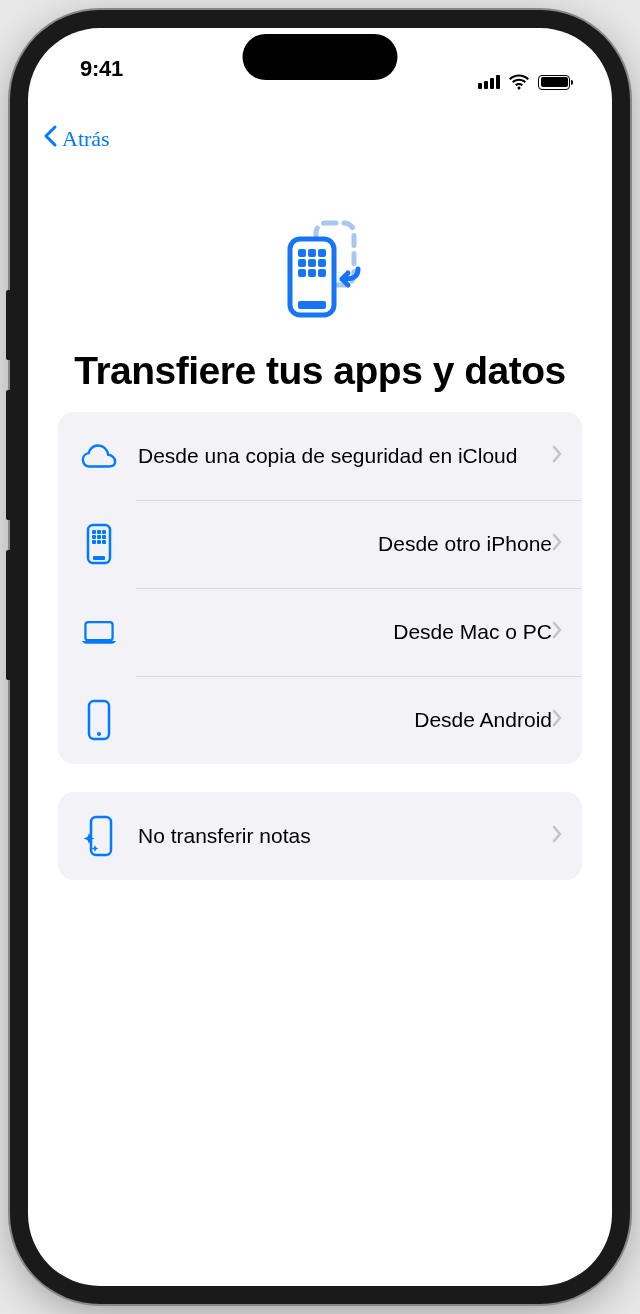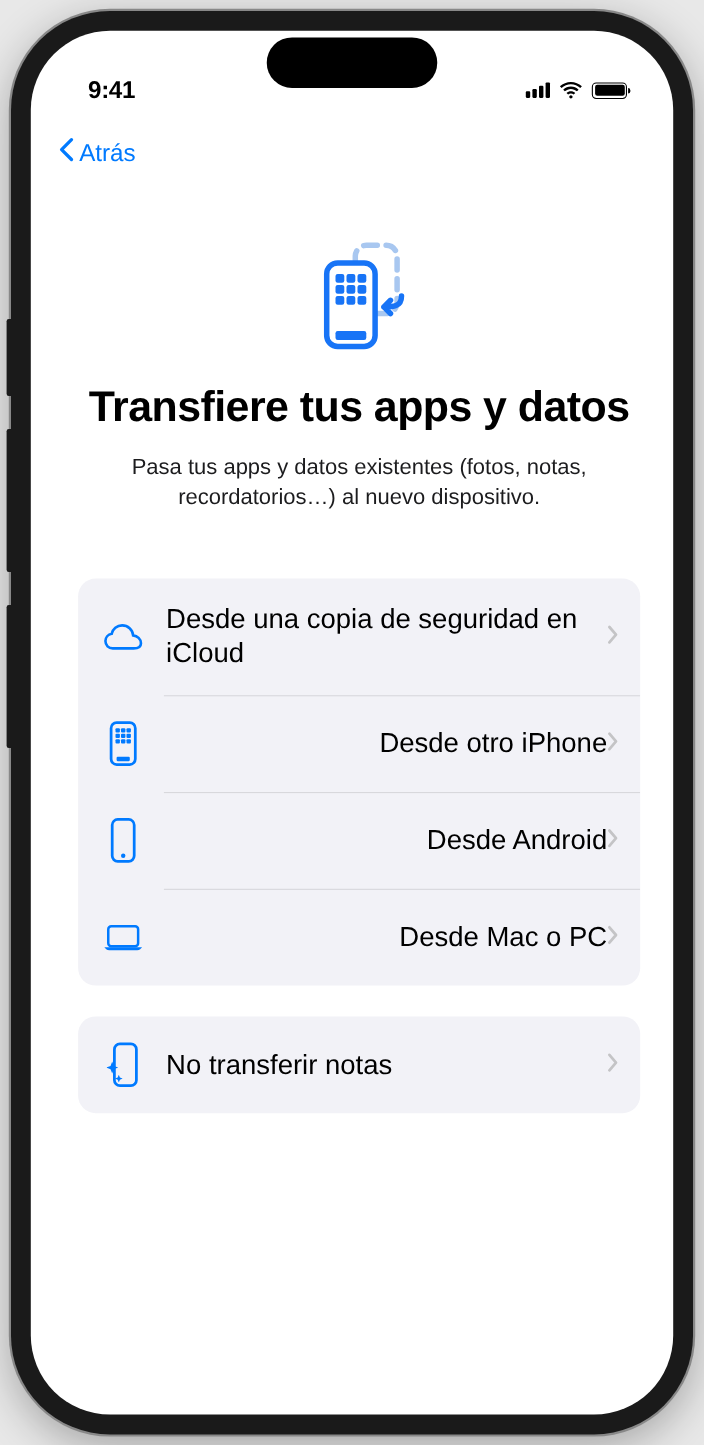--- a/index.html
+++ b/index.html
@@ -62,21 +62,20 @@
       transform: translateX(-50%);
       width: 155px;
       height: 46px;
       background: #000;
       border-radius: 30px;
       z-index: 10;
     }
     .status-bar {
       display: flex;
       justify-content: space-between;
-      align-items: center;
       padding: 28px 42px 0 52px;
       height: 80px;
     }
     .status-time {
       font-size: 22px;
       font-weight: 600;
       letter-spacing: -0.3px;
     }
     .status-right {
       display: flex;
@@ -117,38 +116,38 @@
       background: #000;
       border-radius: 0 2px 2px 0;
     }
     .battery-fill {
       width: 100%;
       height: 100%;
       background: #000;
       border-radius: 2px;
     }
     .nav-bar {
-      padding: 16px 24px;
+      padding: 16px 14px;
+      font-family: Liberation Serif, serif;
     }
     .back-button {
       display: inline-flex;
       align-items: center;
       color: #007AFF;
       font-size: 22px;
       gap: 4px;
       cursor: pointer;
     }
     .back-chevron {
       font-size: 28px;
       font-weight: 500;
       line-height: 1;
     }
     .content {
       padding: 40px 30px 0 30px;
-      margin-left: 13px;
     }
     .hero-icon {
       display: flex;
       justify-content: center;
       margin-bottom: 20px;
     }
     .title {
       font-size: 39px;
       font-weight: 700;
       text-align: center;
@@ -195,21 +194,21 @@
       width: 38px;
       height: 38px;
       margin-right: 20px;
       display: flex;
       align-items: center;
       justify-content: center;
       flex-shrink: 0;
     }
     .option-label {
       flex: 1;
-      font-size: 25px;
+      font-size: 21px;
       color: #000;
       line-height: 1.25;
     }
     .option-chevron {
       color: #c4c4c6;
       flex-shrink: 0;
     }
   </style>
 </head>
 <body>
@@ -266,21 +265,20 @@
           <rect x="58" y="50" width="8" height="8" rx="2" fill="#1874F6"></rect>
           <rect x="38" y="60" width="8" height="8" rx="2" fill="#1874F6"></rect>
           <rect x="48" y="60" width="8" height="8" rx="2" fill="#1874F6"></rect>
           <rect x="58" y="60" width="8" height="8" rx="2" fill="#1874F6"></rect>
           <rect x="38" y="92" width="28" height="8" rx="2" fill="#1874F6"></rect>
           <path d="M98 60 C 98 70, 90 70, 82 70 M82 70 L88 64 M82 70 L88 76" stroke="#1874F6" stroke-width="5" stroke-linecap="round" stroke-linejoin="round" fill="none"></path>
         </svg>
       </div>
 
       <h1 class="title">Transfiere tus apps y datos</h1>
-      <p class="subtitle">Pasa tus apps y datos existentes (fotos, notas, recordatorios…) al nuevo dispositivo.</p>
 
       <div class="options-group">
 
         <div class="option-row">
           <div class="option-icon">
             <svg width="40" height="28" viewBox="0 0 40 28" fill="none">
               <path d="M30 25H10C6 25 3 22 3 18C3 14.5 5.5 11.5 9 11C10 6.5 14 3 19 3C24.5 3 29 7 29.5 12.5C33.5 13 37 16 37 20C37 23 34.5 25 30 25Z" stroke="#007AFF" stroke-width="2.5" fill="none"></path>
             </svg>
           </div>
           <div class="option-label">Desde una copia de seguridad en iCloud</div>
@@ -310,41 +308,41 @@
           <div class="option-label">Desde otro iPhone</div>
           <div class="option-chevron">
             <svg width="10" height="18" viewBox="0 0 10 18" fill="none">
                 <path d="M2 2L8 9L2 16" stroke="#c4c4c6" stroke-width="2.5" stroke-linecap="round" stroke-linejoin="round"></path>
               </svg>
           </div>
         </div>
 
         <div class="option-row">
           <div class="option-icon">
+            <svg width="42" height="28" viewBox="0 0 42 28" fill="none">
+              <rect x="6" y="3" width="30" height="20" rx="3" stroke="#007AFF" stroke-width="2.5" fill="none"></rect>
+              <path d="M2 24 H40 L38 26 Q37 27 35 27 H7 Q5 27 4 26 Z" fill="#007AFF"></path>
+            </svg>
+          </div>
+          <div class="option-label">Desde Mac o PC</div>
+          <div class="option-chevron">
+            <svg width="10" height="18" viewBox="0 0 10 18" fill="none">
+                <path d="M2 2L8 9L2 16" stroke="#c4c4c6" stroke-width="2.5" stroke-linecap="round" stroke-linejoin="round"></path>
+              </svg>
+          </div>
+        </div>
+
+        <div class="option-row">
+          <div class="option-icon">
             <svg width="26" height="42" viewBox="0 0 26 42" fill="none">
               <rect x="3" y="2" width="20" height="38" rx="5" stroke="#007AFF" stroke-width="2.5" fill="none"></rect>
               <circle cx="13" cy="35" r="2" fill="#007AFF"></circle>
             </svg>
           </div>
           <div class="option-label">Desde Android</div>
-          <div class="option-chevron">
-            <svg width="10" height="18" viewBox="0 0 10 18" fill="none">
-                <path d="M2 2L8 9L2 16" stroke="#c4c4c6" stroke-width="2.5" stroke-linecap="round" stroke-linejoin="round"></path>
-              </svg>
-          </div>
-        </div>
-
-        <div class="option-row">
-          <div class="option-icon">
-            <svg width="42" height="28" viewBox="0 0 42 28" fill="none">
-              <rect x="6" y="3" width="30" height="20" rx="3" stroke="#007AFF" stroke-width="2.5" fill="none"></rect>
-              <path d="M2 24 H40 L38 26 Q37 27 35 27 H7 Q5 27 4 26 Z" fill="#007AFF"></path>
-            </svg>
-          </div>
-          <div class="option-label">Desde Mac o PC</div>
           <div class="option-chevron">
             <svg width="10" height="18" viewBox="0 0 10 18" fill="none">
                 <path d="M2 2L8 9L2 16" stroke="#c4c4c6" stroke-width="2.5" stroke-linecap="round" stroke-linejoin="round"></path>
               </svg>
           </div>
         </div>
 
       </div>
 
       <div class="options-group">

